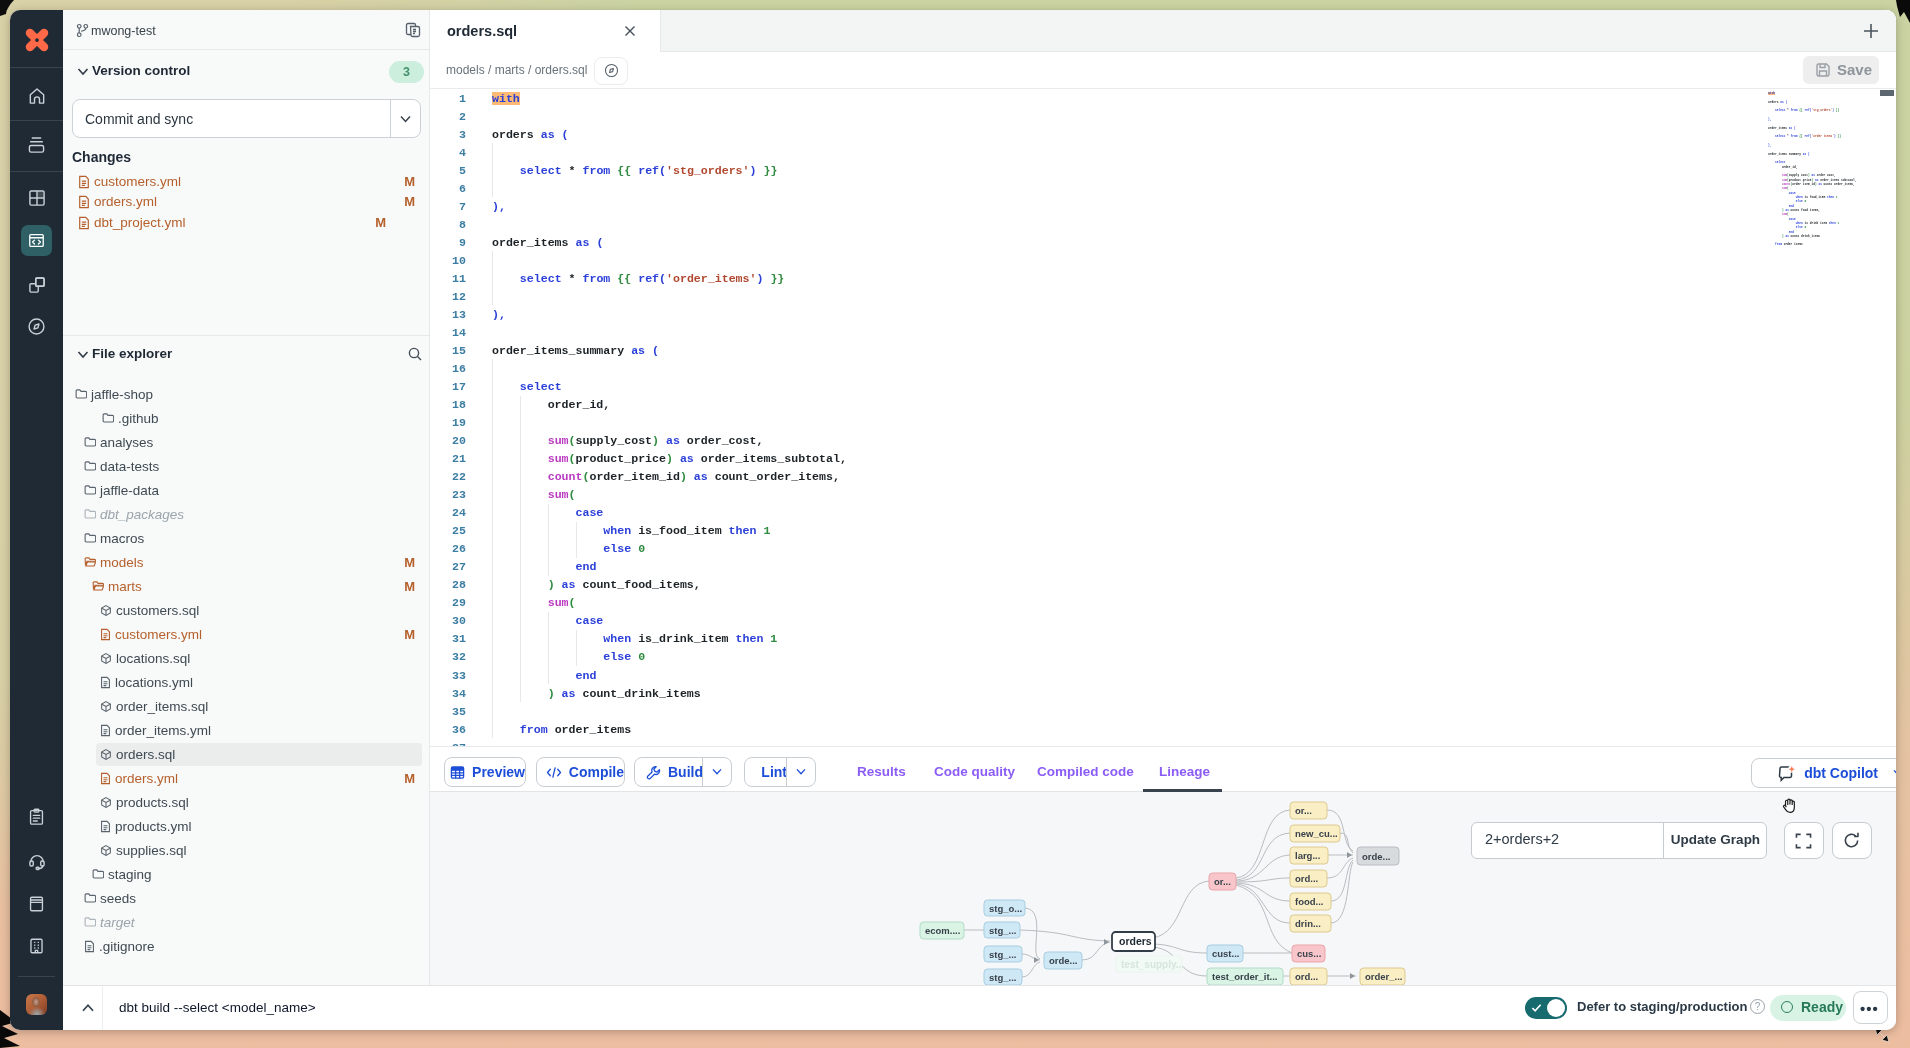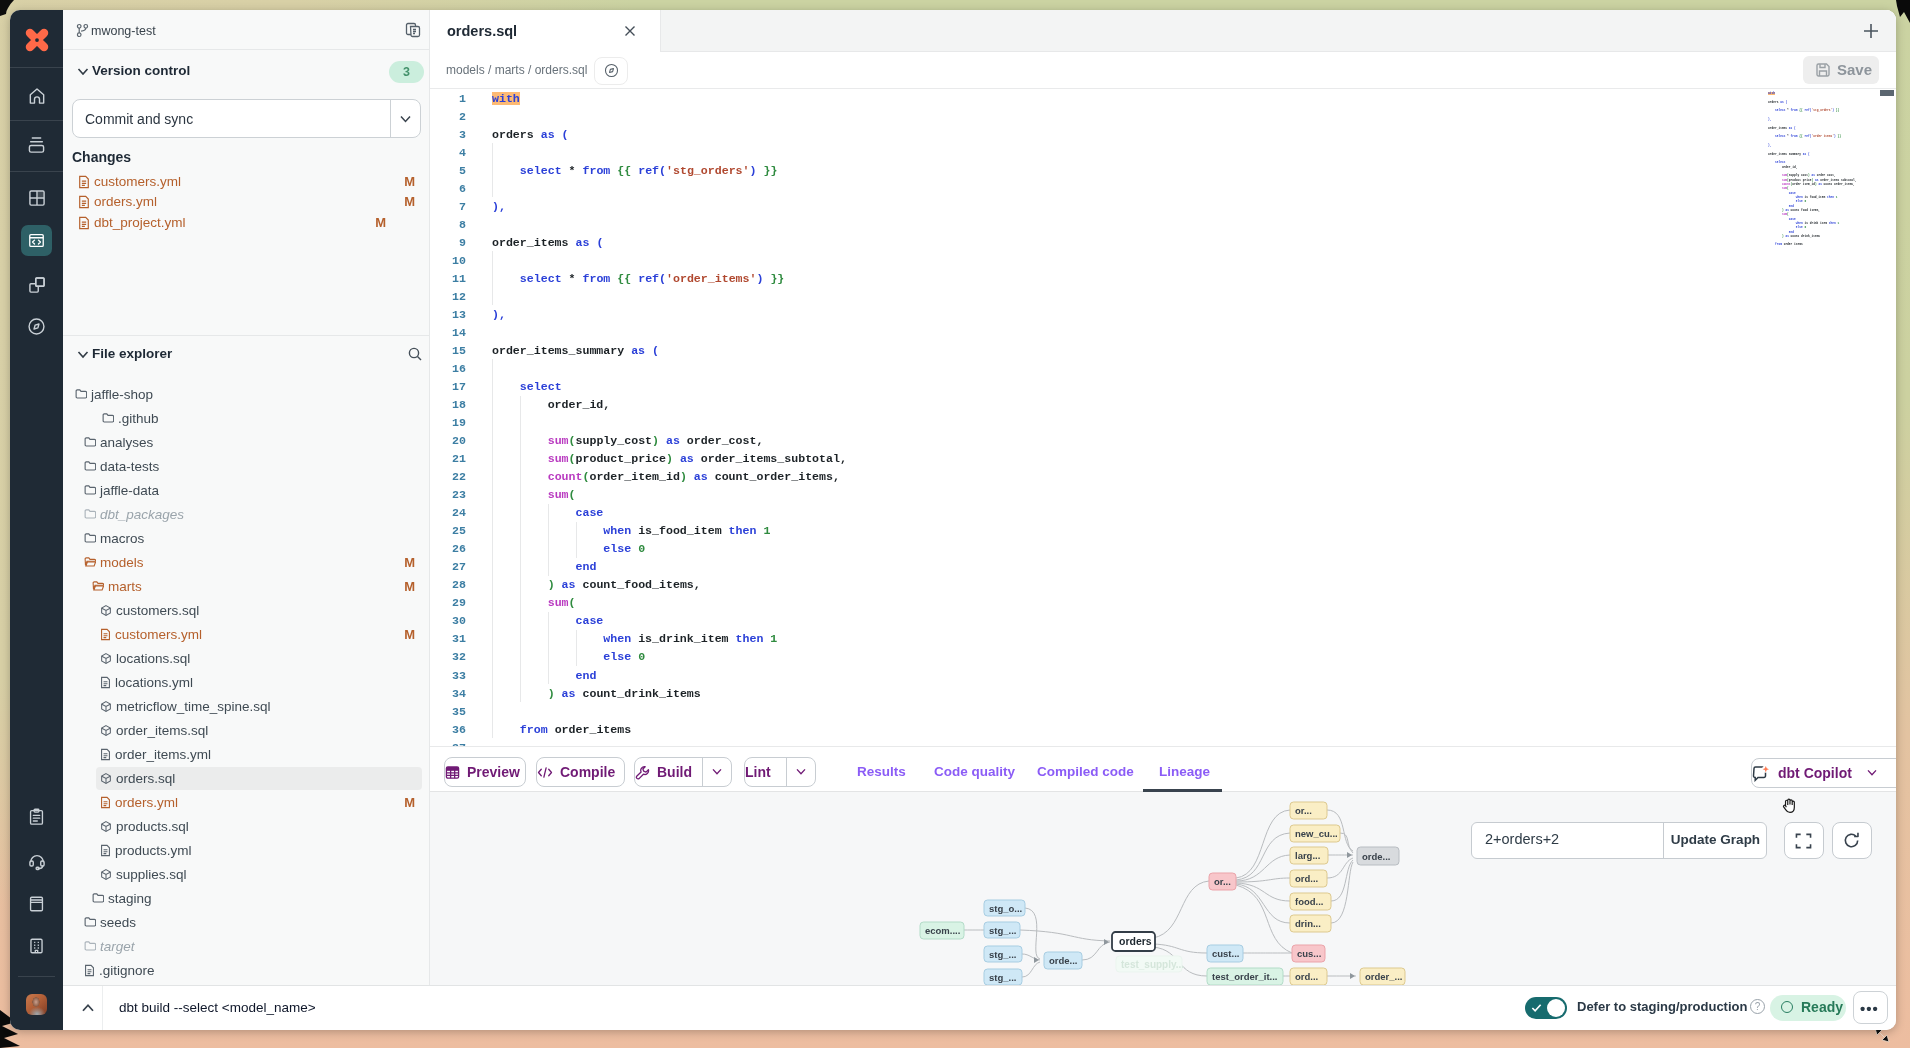--- a/index.html
+++ b/index.html
@@ -27,21 +27,21 @@
   .torange, .torange svg { color:#b5602c !important; }
   .tgrey { color:#9aa4ab; font-style:italic; } .tgrey svg { color:#aab3ba; }
   .trow span.tm { position:absolute; right:15px; font-weight:bold; font-size:13px; color:#b5602c; font-style:normal; }
   .tsel { position:absolute; left:33px; top:1px; width:326px; height:23px; background:#ebecec; border-radius:4px; }
   .code { font-family:"Liberation Mono", monospace; font-size:11.6px; font-weight:bold; line-height:18.03px; white-space:pre; color:#1c2226; }
   .code i { font-style:normal; }
   .k { color:#2b40d8; } .f { color:#b93ac0; } .g { color:#2f8b3f; } .s { color:#b0482f; }
   .selhl { background:#fdba74; }
   .mini { font-size:2.9px; line-height:4.33px; }
   .btn { position:absolute; height:30px; background:#fff; border:1px solid #c8cdd2; border-radius:8px;
-    display:flex; align-items:center; justify-content:flex-start; gap:7px; font-size:14px; font-weight:bold; color:#701a75; }
+    display:flex; align-items:center; justify-content:flex-end; gap:7px; font-size:14px; font-weight:bold; color:#1d4ed8; }
   .ttab { position:absolute; top:754px; font-size:13.5px; font-weight:bold; color:#8b5cf6; white-space:nowrap; }
 </style>
 </head>
 <body>
 <div class="wall"></div>
 <svg class="abs" style="left:0;top:0;width:1910px;height:1048px" viewBox="0 0 1910 1048">
   <path d="M1896 0 L1910 0 L1910 23 L1904 12 L1900 17 L1897 6 Z" fill="#0a0a0a"></path>
   <path d="M0 0 L14 0 Q10 4 8 8 Q6 11 6 14 L0 16 Z" fill="#0d0d0d"></path>
   <path d="M0 1010 L16 1022 L2 1026 L18 1034 L4 1038 L20 1046 L0 1048 Z" fill="#0a0a0a"></path>
   <path d="M1875 1028 l7 2 -2.5 2.5 5 5 2.5 -2.5 2 7 -7 -2 2.5 -2.5 -5 -5 -2.5 2.5 z" fill="#111" stroke="#f0e0d0" stroke-width="0.8"></path>
@@ -273,27 +273,20 @@
             <path d="M2.4 4.9 L8 8 L13.6 4.9 M8 8 V14.3"></path>
           </svg>
           <span>locations.sql</span>
         </div>
       <div class="trow" style="padding-left:37px">
           <svg width="11" height="13" viewBox="0 0 14 16" fill="none" stroke="currentColor" stroke-width="1.4">
             <path d="M2 1.5 h7 l3 3 v10 h-10 z"></path>
             <path d="M4.5 7 h5 M4.5 9.5 h5 M4.5 12 h3.5"></path>
           </svg>
           <span>locations.yml</span>
-        </div>
-      <div class="trow" style="padding-left:37px">
-          <svg width="12" height="13" viewBox="0 0 16 16" fill="none" stroke="currentColor" stroke-width="1.4">
-            <path d="M8 1.5 L13.8 4.7 V11.3 L8 14.5 L2.2 11.3 V4.7 Z"></path>
-            <path d="M2.4 4.9 L8 8 L13.6 4.9 M8 8 V14.3"></path>
-          </svg>
-          <span>metricflow_time_spine.sql</span>
         </div>
       <div class="trow" style="padding-left:37px">
           <svg width="12" height="13" viewBox="0 0 16 16" fill="none" stroke="currentColor" stroke-width="1.4">
             <path d="M8 1.5 L13.8 4.7 V11.3 L8 14.5 L2.2 11.3 V4.7 Z"></path>
             <path d="M2.4 4.9 L8 8 L13.6 4.9 M8 8 V14.3"></path>
           </svg>
           <span>order_items.sql</span>
         </div>
       <div class="trow" style="padding-left:37px">
           <svg width="11" height="13" viewBox="0 0 14 16" fill="none" stroke="currentColor" stroke-width="1.4">

